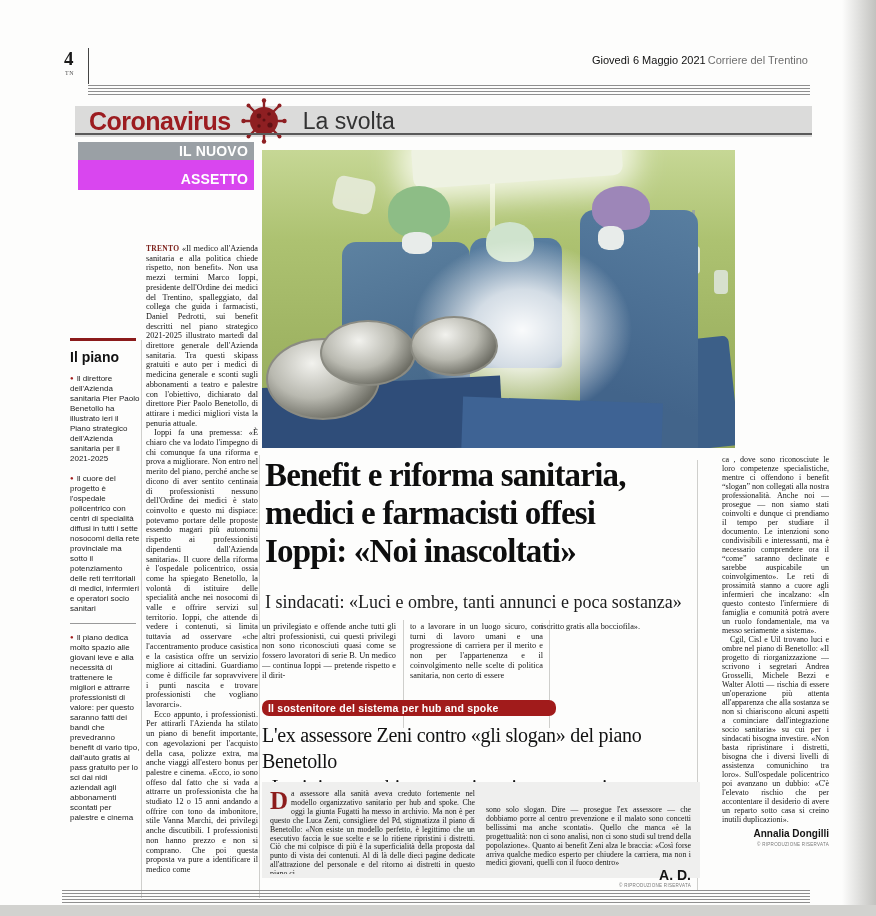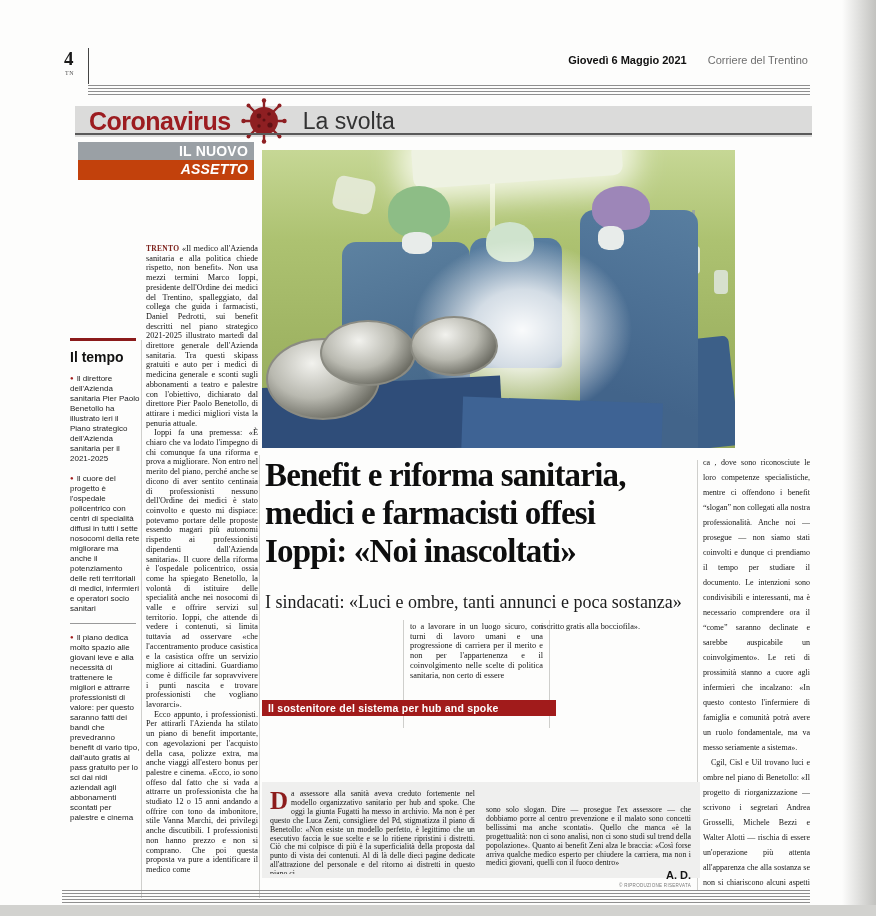--- a/index.html
+++ b/index.html
@@ -5,37 +5,37 @@
   html,body{margin:0;padding:0;background:#c9c9c6;}
   .page{position:relative;width:876px;height:916px;background:#fdfdfc;overflow:hidden;
         font-family:"Liberation Serif","DejaVu Serif",serif;color:#1a1a1a;}
   .abs{position:absolute;}
 
   
   .pagenum{font-size:19px;font-weight:bold;line-height:18px;}
   .edition{font-size:6px;color:#555;letter-spacing:.5px;}
   .head-vrule{width:1px;background:#444;}
   .dateline{font-family:"Liberation Sans",sans-serif;font-size:11px;text-align:right;white-space:nowrap;}
-  .dateline .d{font-weight:bold;color:#111;}
-  .dateline .m{color:#6e6e6e;margin-left:21px;}
+  .dateline .d{font-weight:normal;color:#111;}
+  .dateline .m{color:#6e6e6e;margin-left:2px;}
   .multirule{background:repeating-linear-gradient(to bottom,#8f8f8f 0 1px,transparent 1px 3px);}
 
   
   .band{background:#dbdbda;display:flex;align-items:center;}
   .band .corona{font-family:"Liberation Sans",sans-serif;font-weight:bold;font-size:25px;color:#9c1c20;
                 margin-left:14px;letter-spacing:-.5px;}
   .band .virus{margin-left:10px;margin-top:2px;}
   .band .svolta{font-family:"Liberation Sans",sans-serif;font-size:23px;color:#333;margin-left:16px;}
   .band-rule{background:#5a5a5a;}
 
   
   .kicker{font-family:"Liberation Sans",sans-serif;font-weight:bold;color:#fff;text-align:right;
           font-size:14px;letter-spacing:.2px;}
   .kicker .l1{background:#9aa0a5;padding:1px 6px 1px 0;line-height:16px;}
-  .kicker .l2{background:#c2410c;padding:1px 6px 2px 0;line-height:17px;font-style:italic;}
+  .kicker .l2{background:#d946ef;padding:11px 6px 2px 0;line-height:17px;}
 
   
   .sb{font-family:"Liberation Sans",sans-serif;width:70px;}
   .sb-rule{height:3px;background:#8b1b1b;width:66px;margin-bottom:8px;}
   .sb-title{font-size:14px;font-weight:bold;color:#111;margin-bottom:8px;}
   .sb-item{font-size:8px;line-height:10px;color:#222;margin-bottom:9px;position:relative;padding-left:0;}
   .sb-item .blt::before{content:"●";color:#a11e1e;font-size:6px;margin-right:3px;vertical-align:1px;}
   .sb-div{border-top:1px solid #999;width:66px;margin:8px 0;}
 
   
@@ -48,26 +48,26 @@
 
   
   .h1{font-weight:bold;font-size:33px;line-height:38px;letter-spacing:-.8px;color:#0e0e0e;}
   .sub{font-size:18px;line-height:21px;color:#1c1c1c;font-weight:500;}
 
   .byline{font-family:"Liberation Sans",sans-serif;font-weight:bold;font-size:10px;text-align:right;margin-top:5px;}
   .copyright{font-family:"Liberation Sans",sans-serif;font-size:4.5px;color:#777;text-align:right;margin-top:2px;letter-spacing:.3px;}
 
   
   .banner2{background:#a11b1b;color:#fff;font-family:"Liberation Sans",sans-serif;font-weight:bold;
-           font-size:10.5px;line-height:16px;padding-left:6px;letter-spacing:.2px;}
+           font-size:10.5px;line-height:16px;padding-left:6px;letter-spacing:.2px;border-radius:7px;}
   .h2a{font-size:20px;line-height:26px;color:#111;letter-spacing:-.3px;}
   .panel2{background:#efefee;}
   .copy2{font-size:7.8px;line-height:8.9px;text-align:justify;color:#141414;}
   .drop{float:left;font-size:25px;line-height:22px;font-weight:bold;color:#8c1c1c;margin:0 3px 0 0;}
-  .byline2{font-family:"Liberation Sans",sans-serif;font-weight:bold;font-size:11px;text-align:right;margin-top:3px;}
+  .byline2{font-family:"Liberation Sans",sans-serif;font-weight:bold;font-size:14px;text-align:right;margin-top:3px;}
 
   
   .photo{background:linear-gradient(180deg,#c6d795 0%,#adc271 30%,#9fb463 65%,#93a75b 100%);overflow:hidden;}
   .photo *{position:absolute;}
   .ph-light{left:150px;top:-14px;width:210px;height:46px;background:#eef2e2;border-radius:10px;
             box-shadow:0 0 30px 14px rgba(255,255,250,.8);transform:rotate(-4deg);}
   .ph-arm{left:228px;top:20px;width:5px;height:60px;background:#dfe7c0;}
   .ph-glare{left:150px;top:90px;width:220px;height:180px;border-radius:50%;
             background:radial-gradient(closest-side,rgba(255,255,255,.97),rgba(255,255,255,.75) 45%,rgba(255,255,255,0));}
   .ph-lamp{left:72px;top:28px;width:40px;height:34px;background:#e9ecdf;border-radius:8px;transform:rotate(12deg);opacity:.85;}
@@ -178,23 +178,23 @@
     <div class="ph-glare"></div>
     <div class="ph-drape-b"></div>
     <div class="ph-drape-m"></div>
     <div class="bowl b1"></div>
     <div class="bowl b2"></div>
     <div class="bowl b3"></div>
   </div>
 
   <div class="abs sb" style="left:70px;top:338px;">
     <div class="sb-rule"></div>
-    <div class="sb-title">Il tempo</div>
+    <div class="sb-title">Il piano</div>
     <div class="sb-item"><span class="blt"></span><span>Il direttore dell'Azienda sanitaria Pier Paolo Benetollo ha illustrato ieri il Piano strategico dell'Azienda sanitaria per il 2021-2025</span></div>
-    <div class="sb-item"><span class="blt"></span><span>Il cuore del progetto è l'ospedale policentrico con centri di specialità diffusi in tutti i sette nosocomi della rete migliorare ma anche il potenziamento delle reti territoriali di medici, infermieri e operatori socio sanitari</span></div>
+    <div class="sb-item"><span class="blt"></span><span>Il cuore del progetto è l'ospedale policentrico con centri di specialità diffusi in tutti i sette nosocomi della rete provinciale ma sotto il potenziamento delle reti territoriali di medici, infermieri e operatori socio sanitari</span></div>
     <div class="sb-div"></div>
     <div class="sb-item"><span class="blt"></span><span>Il piano dedica molto spazio alle giovani leve e alla necessità di trattenere le migliori e attrarre professionisti di valore: per questo saranno fatti dei bandi che prevedranno benefit di vario tipo, dall'auto gratis al pass gratuito per lo sci dai nidi aziendali agli abbonamenti scontati per palestre e cinema</span></div>
   </div>
 
   <div class="abs vrule" style="left:141px;top:340px;height:558px;"></div>
   <div class="abs vrule" style="left:259px;top:455px;height:443px;"></div>
   <div class="abs vrule" style="left:403px;top:620px;height:108px;"></div>
   <div class="abs vrule" style="left:549px;top:620px;height:108px;"></div>
   <div class="abs vrule" style="left:697px;top:460px;height:430px;"></div>
 
@@ -204,35 +204,42 @@
     <p>Ecco appunto, i professionisti. Per attirarli l'Azienda ha stilato un piano di benefit importante, con agevolazioni per l'acquisto della casa, polizze extra, ma anche viaggi all'estero bonus per palestre e cinema. «Ecco, io sono offeso dal fatto che si vada a attrarre un professionista che ha studiato 12 o 15 anni andando a offrire con tono da imbonitore, stile Vanna Marchi, dei privilegi anche discutibili. I professionisti non hanno prezzo e non si comprano. Che poi questa proposta va pure a identificare il medico come</p>
   </div>
 
   <div class="abs sub" style="left:265px;top:592px;width:470px;">I sindacati: «Luci e ombre, tanti annunci e poca sostanza»</div>
   <div class="abs h1" style="left:265px;top:456px;width:475px;">
     <div>Benefit e riforma sanitaria,</div>
     <div>medici e farmacisti offesi</div>
     <div>Ioppi: «Noi inascoltati»</div>
   </div>
 
+  <div class="abs copy" style="left:262px;top:622px;width:134px;height:106px;overflow:hidden;">
+    <p>un privilegiato e offende anche tutti gli altri professionisti, cui questi privilegi non sono riconosciuti quasi come se fossero lavoratori di serie B. Un medico — continua Ioppi — pretende rispetto e il dirit-</p>
+  </div>
   <div class="abs copy" style="left:410px;top:622px;width:133px;height:106px;overflow:hidden;">
     <p>to a lavorare in un luogo sicuro, con turni di lavoro umani e una progressione di carriera per il merito e non per l'appartenenza e il coinvolgimento nelle scelte di politica sanitaria, non certo di essere</p>
   </div>
   <div class="abs copy" style="left:541px;top:622px;width:135px;height:106px;overflow:hidden;">
     <p>iscritto gratis alla bocciofila».</p>
   </div>
 
-  <div class="abs copy" style="left:703px;top:455px;width:107px;height:436px;overflow:hidden;font-size:8px;line-height:15px;">
+  <div class="abs copy" style="left:722px;top:455px;width:107px;height:436px;overflow:hidden;font-size:8px;line-height:9px;">
     <p>ca , dove sono riconosciute le loro competenze specialistiche, mentre ci offendono i benefit “slogan” non collegati alla nostra professionalità. Anche noi — prosegue — non siamo stati coinvolti e dunque ci prendiamo il tempo per studiare il documento. Le intenzioni sono condivisibili e interessanti, ma è necessario comprendere ora il “come” saranno declinate e sarebbe auspicabile un coinvolgimento». Le reti di prossimità stanno a cuore agli infermieri che incalzano: «In questo contesto l'infermiere di famiglia e comunità potrà avere un ruolo fondamentale, ma va messo seriamente a sistema».</p>
     <p>Cgil, Cisl e Uil trovano luci e ombre nel piano di Benetollo: «Il progetto di riorganizzazione — scrivono i segretari Andrea Grosselli, Michele Bezzi e Walter Alotti — rischia di essere un'operazione più attenta all'apparenza che alla sostanza se non si chiariscono alcuni aspetti a cominciare dall'integrazione socio sanitaria» su cui per i sindacati bisogna investire. «Non basta ripristinare i distretti, bisogna che i diversi livelli di assistenza comunichino tra loro». Sull'ospedale policentrico poi avanzano un dubbio: «C'è l'elevato rischio che per accontentare il desiderio di avere un reparto sotto casa si creino inutili duplicazioni».</p>
     <div class="byline">Annalia Dongilli</div>
     <div class="copyright">© RIPRODUZIONE RISERVATA</div>
   </div>
 
   <div class="abs banner2" style="left:262px;top:700px;width:288px;height:16px;">Il sostenitore del sistema per hub and spoke</div>
+  <div class="abs h2a" style="left:262px;top:722px;width:440px;">
+    <div>L'ex assessore Zeni contro «gli slogan» del piano Benetollo</div>
+    <div>«Legittimo cambiare organizzazione, ma qui zero proposte»</div>
+  </div>
   <div class="abs panel2" style="left:262px;top:782px;width:438px;height:96px;">
     <div class="abs copy2" style="left:8px;top:8px;width:205px;height:84px;overflow:hidden;position:absolute;">
       <span class="drop">D</span><span>a assessore alla sanità aveva creduto fortemente nel modello organizzativo sanitario per hub and spoke. Che oggi la giunta Fugatti ha messo in archivio. Ma non è per questo che Luca Zeni, consigliere del Pd, stigmatizza il piano di Benetollo: «Non esiste un modello perfetto, è legittimo che un esecutivo faccia le sue scelte e se lo ritiene ripristini i distretti. Ciò che mi colpisce di più è la superficialità della proposta dal punto di vista dei contenuti. Al di là delle dieci pagine dedicate all'attrazione del personale e del ritorno ai distretti in questo piano ci</span>
     </div>
     <div class="abs copy2" style="left:224px;top:24px;width:205px;height:84px;overflow:hidden;position:absolute;">
       <span>sono solo slogan. Dire — prosegue l'ex assessore — che dobbiamo porre al centro prevenzione e il malato sono concetti bellissimi ma anche scontati». Quello che manca «è la progettualità: non ci sono analisi, non ci sono studi sul trend della popolazione». Quanto ai benefit Zeni alza le braccia: «Così forse arriva qualche medico esperto per chiudere la carriera, ma non i medici giovani, quelli con il fuoco dentro»</span>
       <div class="byline2">A. D.</div>
       <div class="copyright">© RIPRODUZIONE RISERVATA</div>
     </div>
   </div>

